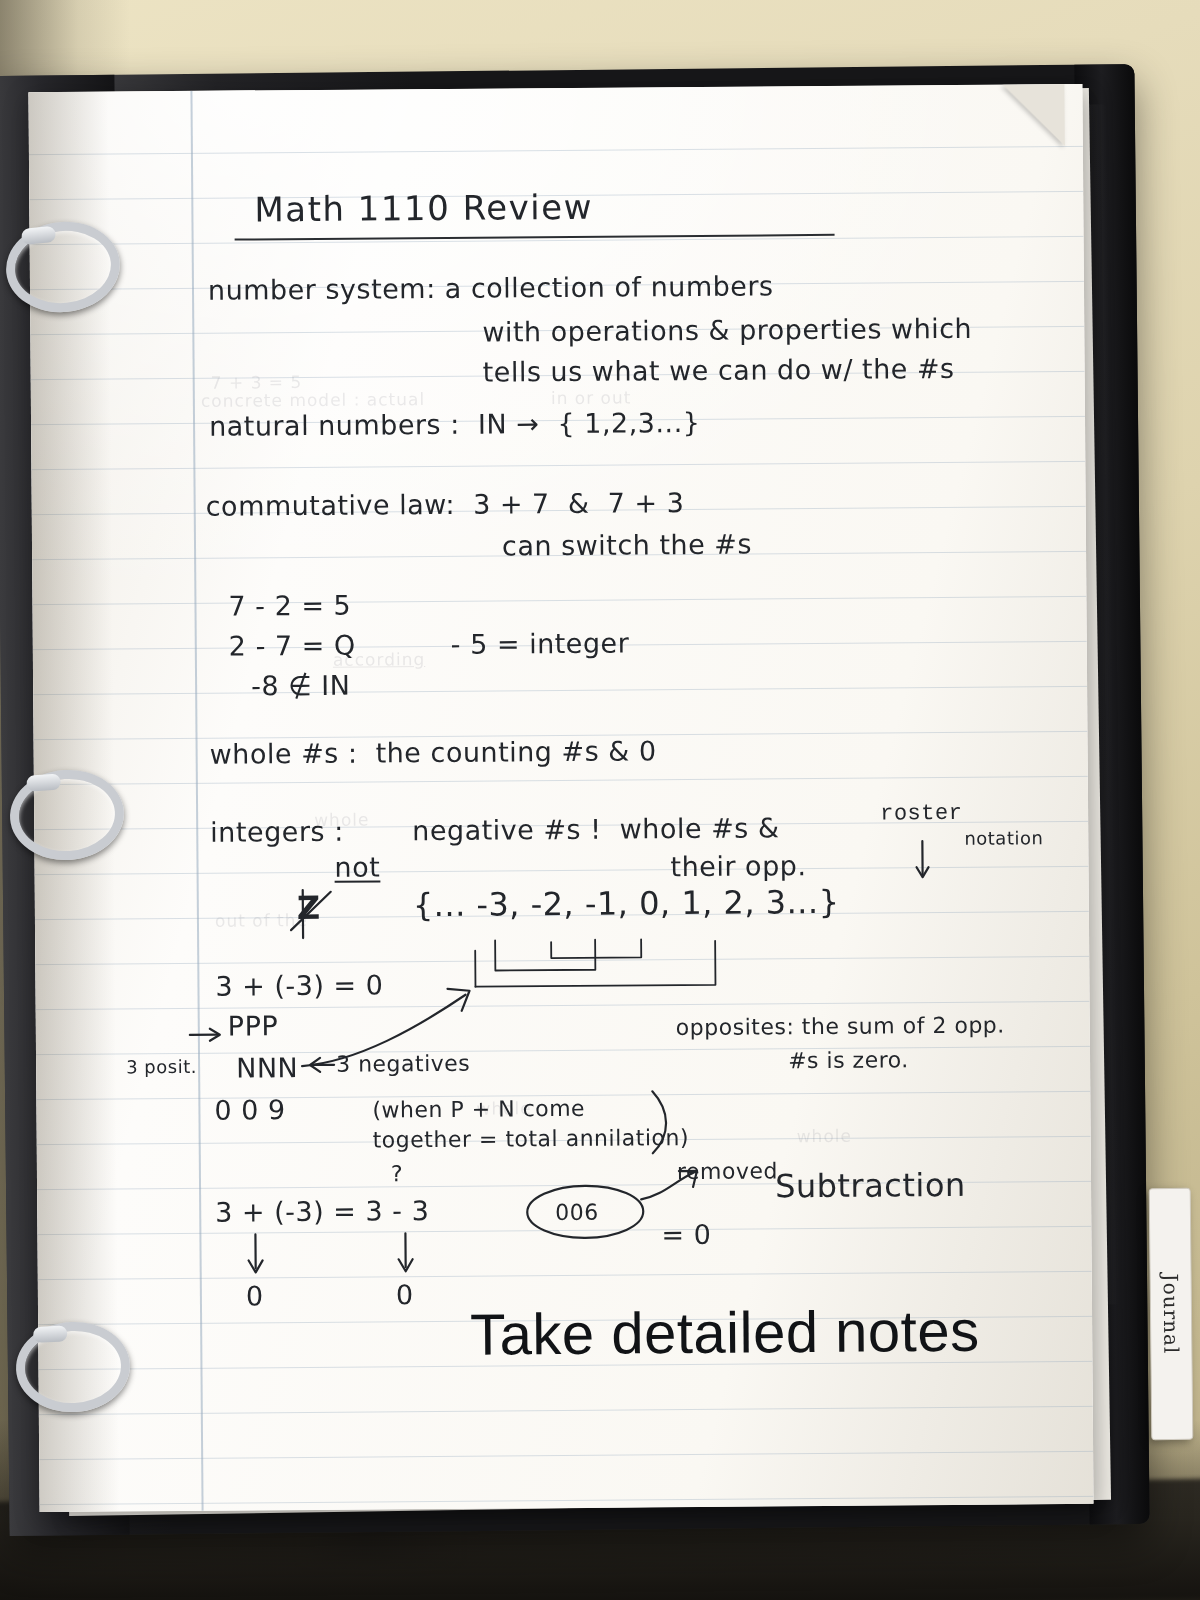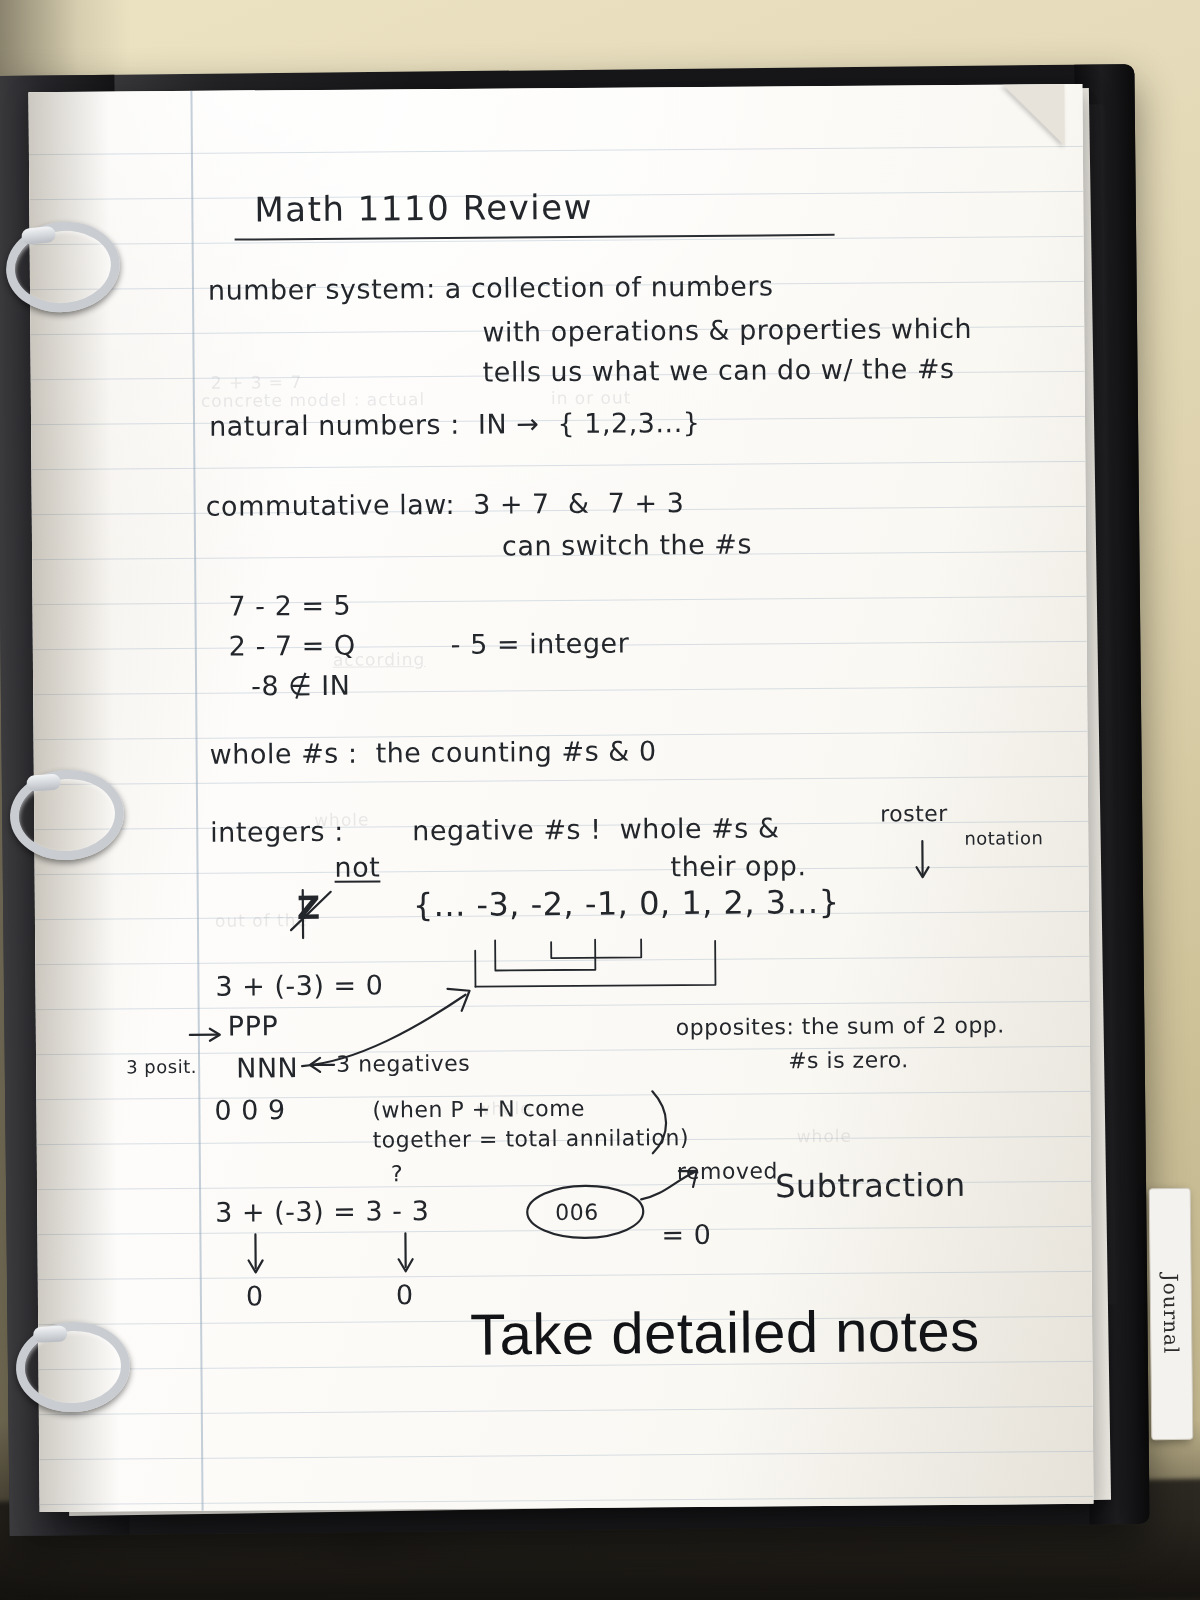--- a/index.html
+++ b/index.html
@@ -261,21 +261,21 @@
 
   <div class="paper-back"></div>
 
   <div class="paper">
     <div class="paper-grad"></div>
     <div class="rules"></div>
     <div class="margin-line"></div>
     <div class="page-shadow-left"></div>
     <div class="dogear"></div>
 
-    <div class="ghost-text" style="left:180px; top:282px;">2 + 3 = 7</div>
+    <div class="ghost-text" style="left:180px; top:282px;">7 + 3 = 5</div>
     <div class="ghost-text" style="left:170px; top:300px;">concrete model : actual</div>
     <div class="ghost-text" style="left:520px; top:300px;">in or out</div>
     <div class="ghost-text" style="left:300px; top:560px;text-decoration:underline;">according</div>
     <div class="ghost-text" style="left:280px; top:720px;">whole</div>
     <div class="ghost-text" style="left:180px; top:820px;">out of the</div>
     <div class="ghost-text" style="left:440px; top:1010px;">whole</div>
     <div class="ghost-text" style="left:760px; top:1040px;">whole</div>
 
     <div class="hw title" style="left:225px; top:100px;">Math 1110 Review</div>
     <div class="title-underline" style="left:205px; top:148px; width:600px;"></div>
@@ -294,21 +294,21 @@
     <div class="hw" style="left:218px; top:580px;">-8 ∉ IN</div>
     <div class="hw" style="left:418px; top:540px;">- 5 = integer</div>
 
     <div class="hw" style="left:176px; top:648px;">whole #s :  the counting #s &amp; 0</div>
 
     <div class="hw" style="left:176px; top:726px;">integers :</div>
     <div class="hw underline-word" style="left:300px; top:726px;">not</div>
     <div class="hw" style="left:378px; top:726px;">negative #s !  whole #s &amp;</div>
     <div class="hw" style="left:636px; top:764px;">their opp.</div>
 
-    <div class="hw sm" style="left:846px; top:716px;">roster</div>
+    <div class="hw sm" style="left:846px; top:716px;font-family:Liberation Mono, monospace;">roster</div>
     <div class="hw xs" style="left:930px; top:744px;">notation</div>
     <svg class="doodle" style="left:880px; top:752px;" width="60" height="60">
       <path class="stroke" d="M8,4 L8,38"></path>
       <path class="stroke" d="M2,30 L8,40 L14,30"></path>
     </svg>
 
     <div class="hw lg" style="left:262px; top:800px; font-weight:600;">Z</div>
     <svg class="doodle" style="left:252px; top:796px;" width="70" height="60">
       <path class="stroke" d="M4,44 L44,6"></path>
       <path class="stroke" d="M16,4 L16,52"></path>

